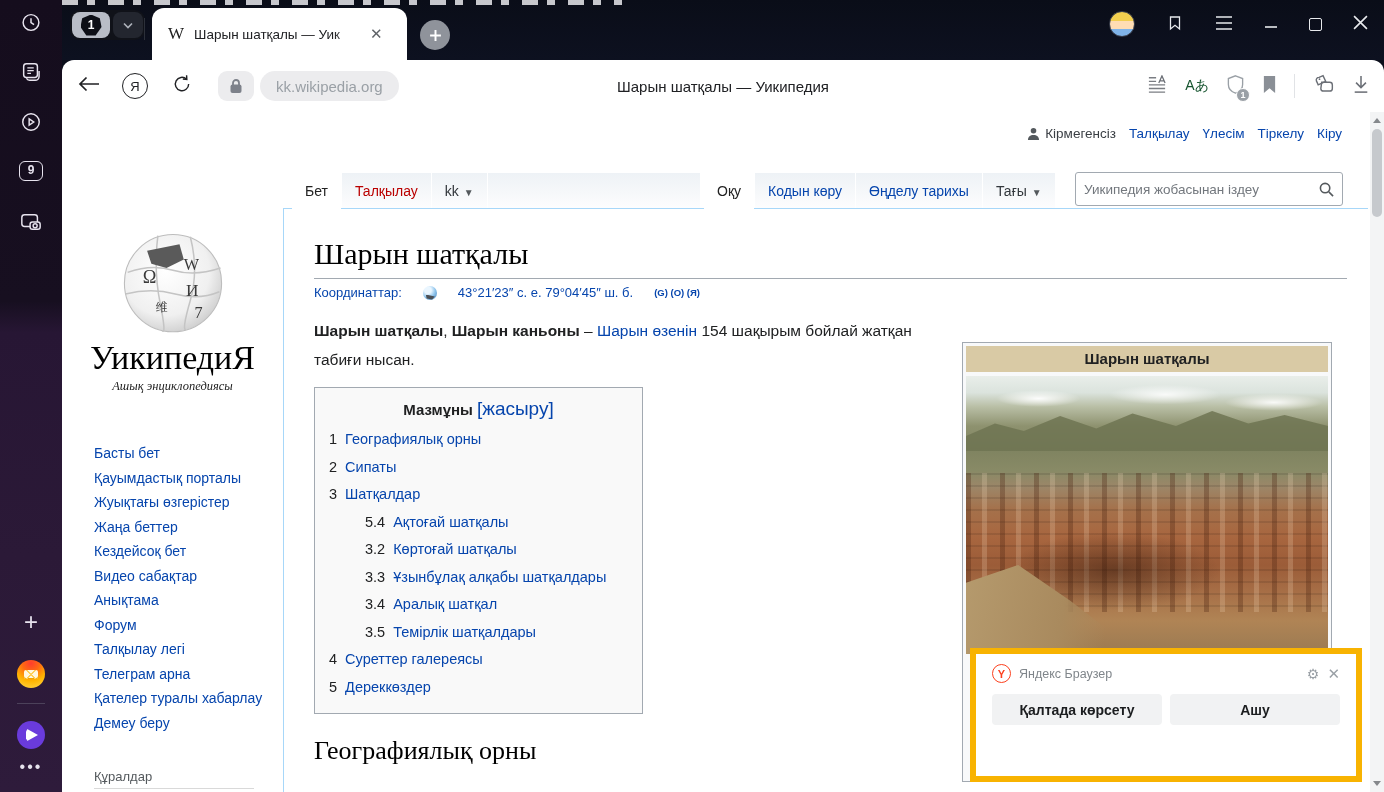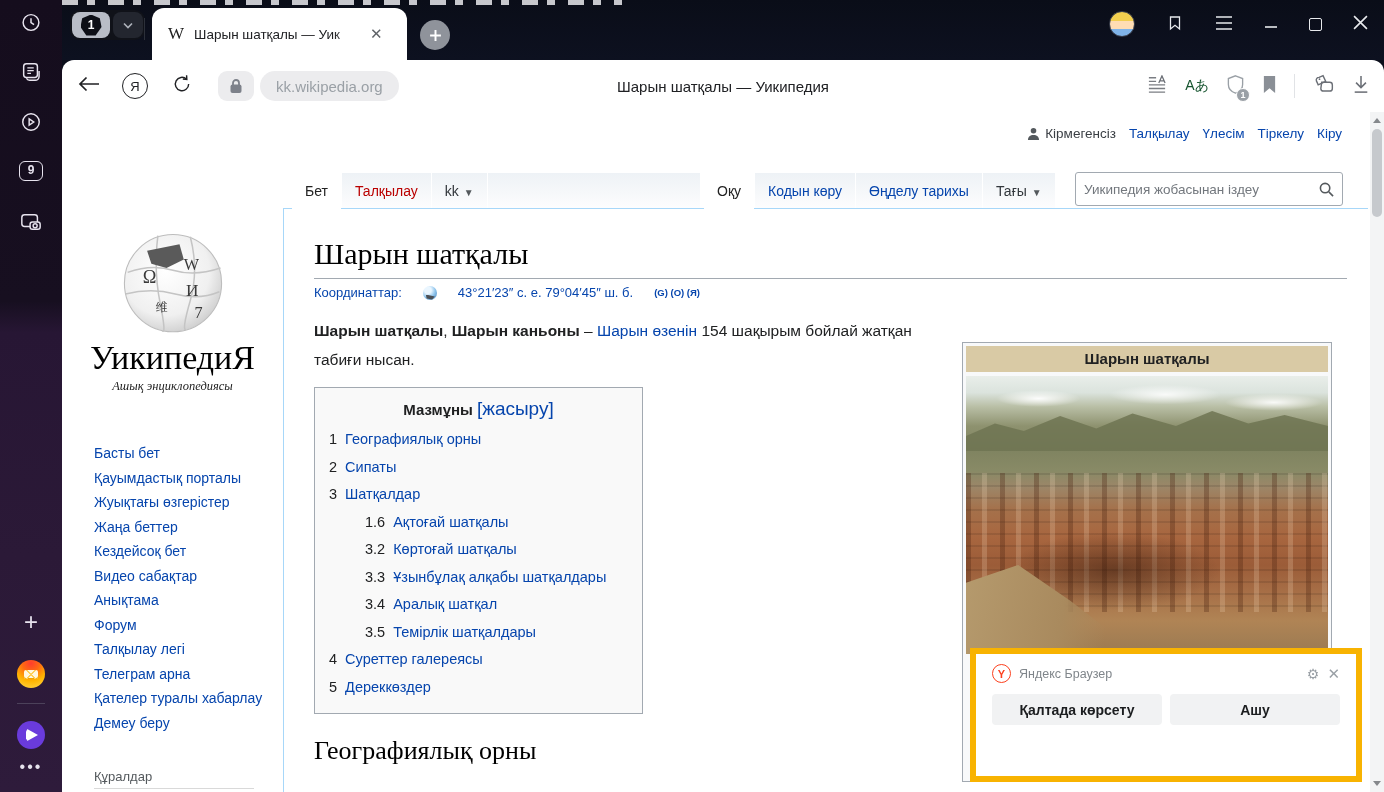--- a/index.html
+++ b/index.html
@@ -447,21 +447,21 @@
               <span class="n">2</span>
               <a class="bluelink">Сипаты</a>
             </div>
 
             <div class="toc-row">
               <span class="n">3</span>
               <a class="bluelink">Шатқалдар</a>
             </div>
 
             <div class="toc-row sub">
-              <span class="n">1.6</span>
+              <span class="n">5.4</span>
               <a class="bluelink">Ақтоғай шатқалы</a>
             </div>
 
             <div class="toc-row sub">
               <span class="n">3.2</span>
               <a class="bluelink">Көртоғай шатқалы</a>
             </div>
 
             <div class="toc-row sub">
               <span class="n">3.3</span>

